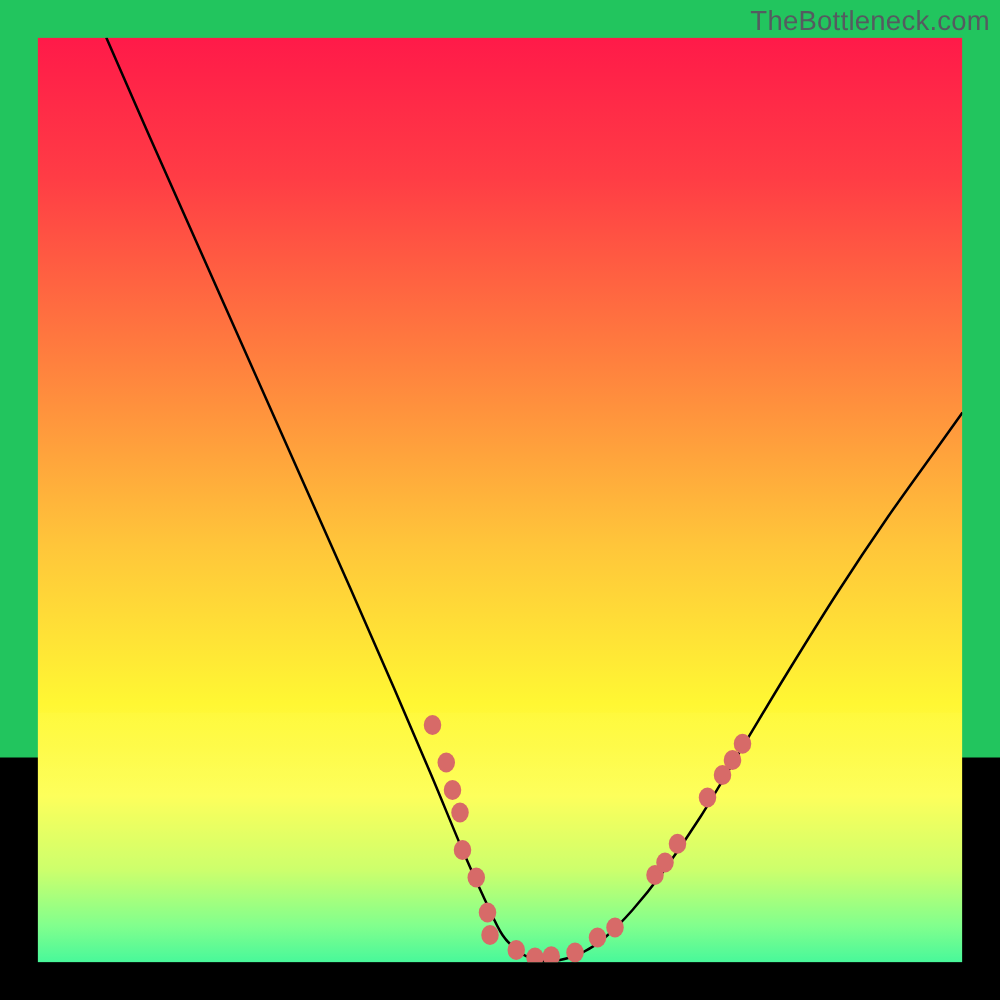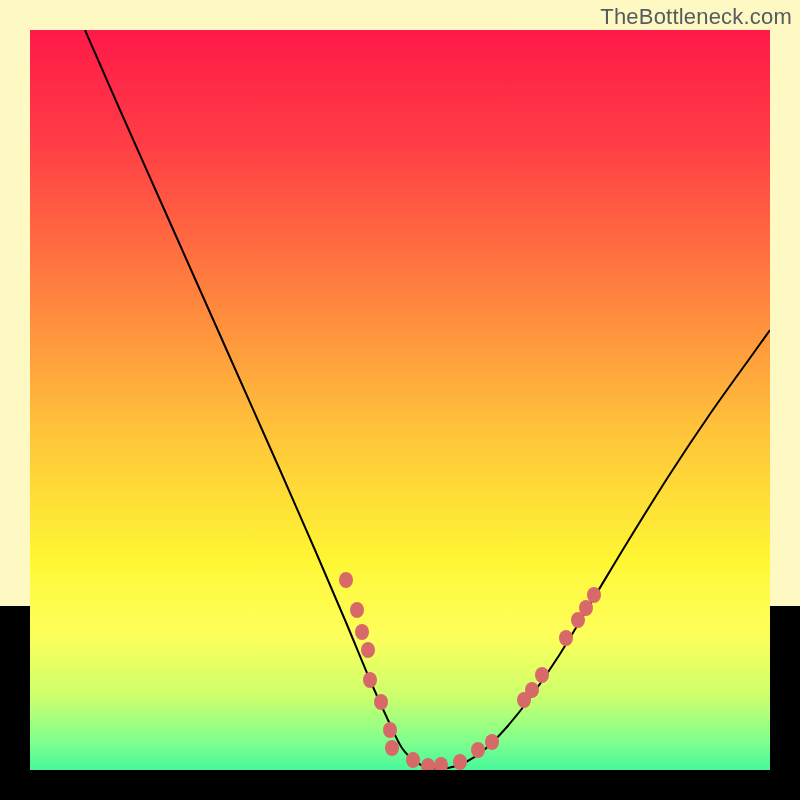--- a/index.html
+++ b/index.html
@@ -10,21 +10,21 @@
     background: #000;
     font-family: Arial, Helvetica, sans-serif;
     overflow: hidden;
   }
   .frame {
     position: absolute;
     left: 0;
     top: 0;
     width: 800px;
     height: 606px;
-    background: #fef9c3;
+    background: #22c55e;
   }
   .plot {
     position: absolute;
     left: 30px;
     top: 30px;
     width: 740px;
     height: 740px;
     overflow: hidden;
   }
   .watermark {

